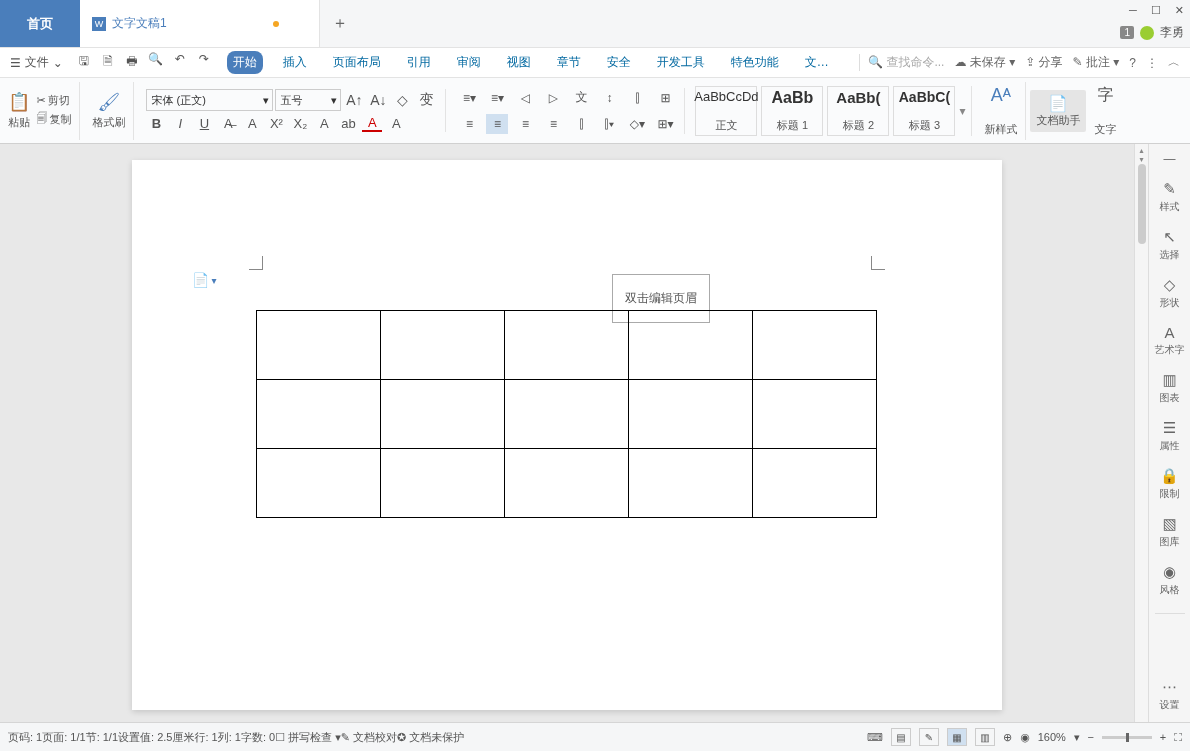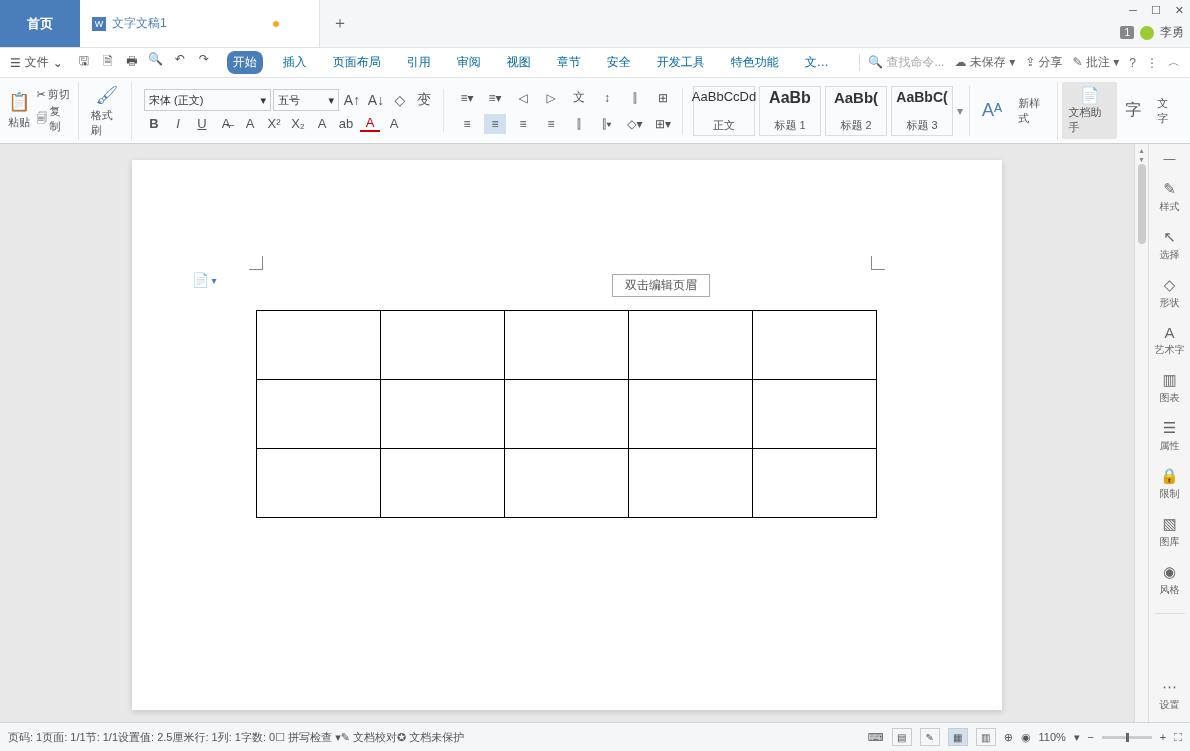--- a/index.html
+++ b/index.html
@@ -42,31 +42,31 @@
 .font-size { border: 1px solid #ccc; width: 66px; height: 22px; font-size: 11px; padding: 0 4px; display: flex; align-items: center; }
 .font-btn { width: 22px; height: 22px; display: flex; align-items: center; justify-content: center; color: #555; font-size: 14px; }
 .font-row2 { display: flex; gap: 4px; align-items: center; }
 .font-row2 span { width: 20px; text-align: center; color: #555; font-size: 13px; }
 .para-group { display: flex; flex-direction: column; gap: 6px; }
 .para-row { display: flex; gap: 6px; }
 .para-row span { width: 22px; height: 20px; display: flex; align-items: center; justify-content: center; color: #555; }
 .styles-group { display: flex; gap: 4px; }
 .style-box { border: 1px solid #ddd; padding: 2px 4px; width: 62px; height: 50px; display: flex; flex-direction: column; align-items: center; justify-content: space-between; font-size: 11px; color: #555; }
 .style-box .sample { font-size: 13px; color: #333; }
-.newstyle { display: flex; flex-direction: row; align-items: center; font-size: 11px; color: #555; gap: 16px; }
+.newstyle { display: flex; flex-direction: column; align-items: center; font-size: 11px; color: #555; gap: 16px; }
 .doc-helper { background: #e5e5e5; padding: 4px 6px; display: flex; flex-direction: column; align-items: center; font-size: 11px; color: #555; border-radius: 2px; }
 
 
 .doc-area { position: relative; background: #e8e8e8; height: 578px; display: flex; }
 .page-wrap { flex: 1; overflow: auto; padding: 16px 0; display: flex; justify-content: center; }
 .page { width: 870px; height: 550px; background: #fff; box-shadow: 0 2px 6px rgba(0,0,0,0.15); position: relative; }
 .corner-tl { position: absolute; top: 96px; left: 117px; width: 14px; height: 14px; border-bottom: 1px solid #888; border-right: 1px solid #888; }
 .corner-tr { position: absolute; top: 96px; right: 117px; width: 14px; height: 14px; border-bottom: 1px solid #888; border-left: 1px solid #888; }
 .header-icon { position: absolute; top: 112px; left: 60px; color: #4a7ebb; font-size: 14px; display: flex; align-items: center; gap: 2px; }
-.header-tooltip { position: absolute; top: 114px; left: 480px; border: 1px solid #aaa; background: #fff; padding: 2px 12px; font-size: 12px; color: #555; }
+.header-tooltip { position: absolute; top: 114px; left: 480px; border: 1px solid #aaa; background: #fff; padding: 15px 12px; font-size: 12px; color: #555; }
 .doc-table { position: absolute; top: 150px; left: 124px; border-collapse: collapse; }
 .doc-table td { border: 1px solid #000; width: 124px; height: 69px; }
 
 
 .right-rail { width: 42px; background: #f5f5f5; border-left: 1px solid #ddd; display: flex; flex-direction: column; align-items: center; padding-top: 8px; gap: 14px; font-size: 10px; color: #666; }
 .right-rail .rail-item { display: flex; flex-direction: column; align-items: center; gap: 2px; cursor: default; }
 .right-rail .rail-icon { font-size: 15px; }
 .right-rail .divider { width: 30px; border-top: 1px solid #ddd; margin: 2px 0; }
 .rail-settings { margin-top: auto; margin-bottom: 10px; }
 
@@ -339,20 +339,20 @@
   <span>✎ <span>文档校对</span></span>
   <span>✪ <span>文档未保护</span></span>
   <div class="right">
     <span>⌨</span>
     <div class="view-btn">▤</div>
     <div class="view-btn">✎</div>
     <div class="view-btn active">▦</div>
     <div class="view-btn">▥</div>
     <span>⊕</span>
     <span>◉</span>
-    <span>110%</span>
+    <span>160%</span>
     <span>▾</span>
     <span>−</span>
     <div class="zoom-slider"></div>
     <span>+</span>
     <span>⛶</span>
   </div>
 </div>
 
 </body></html>

